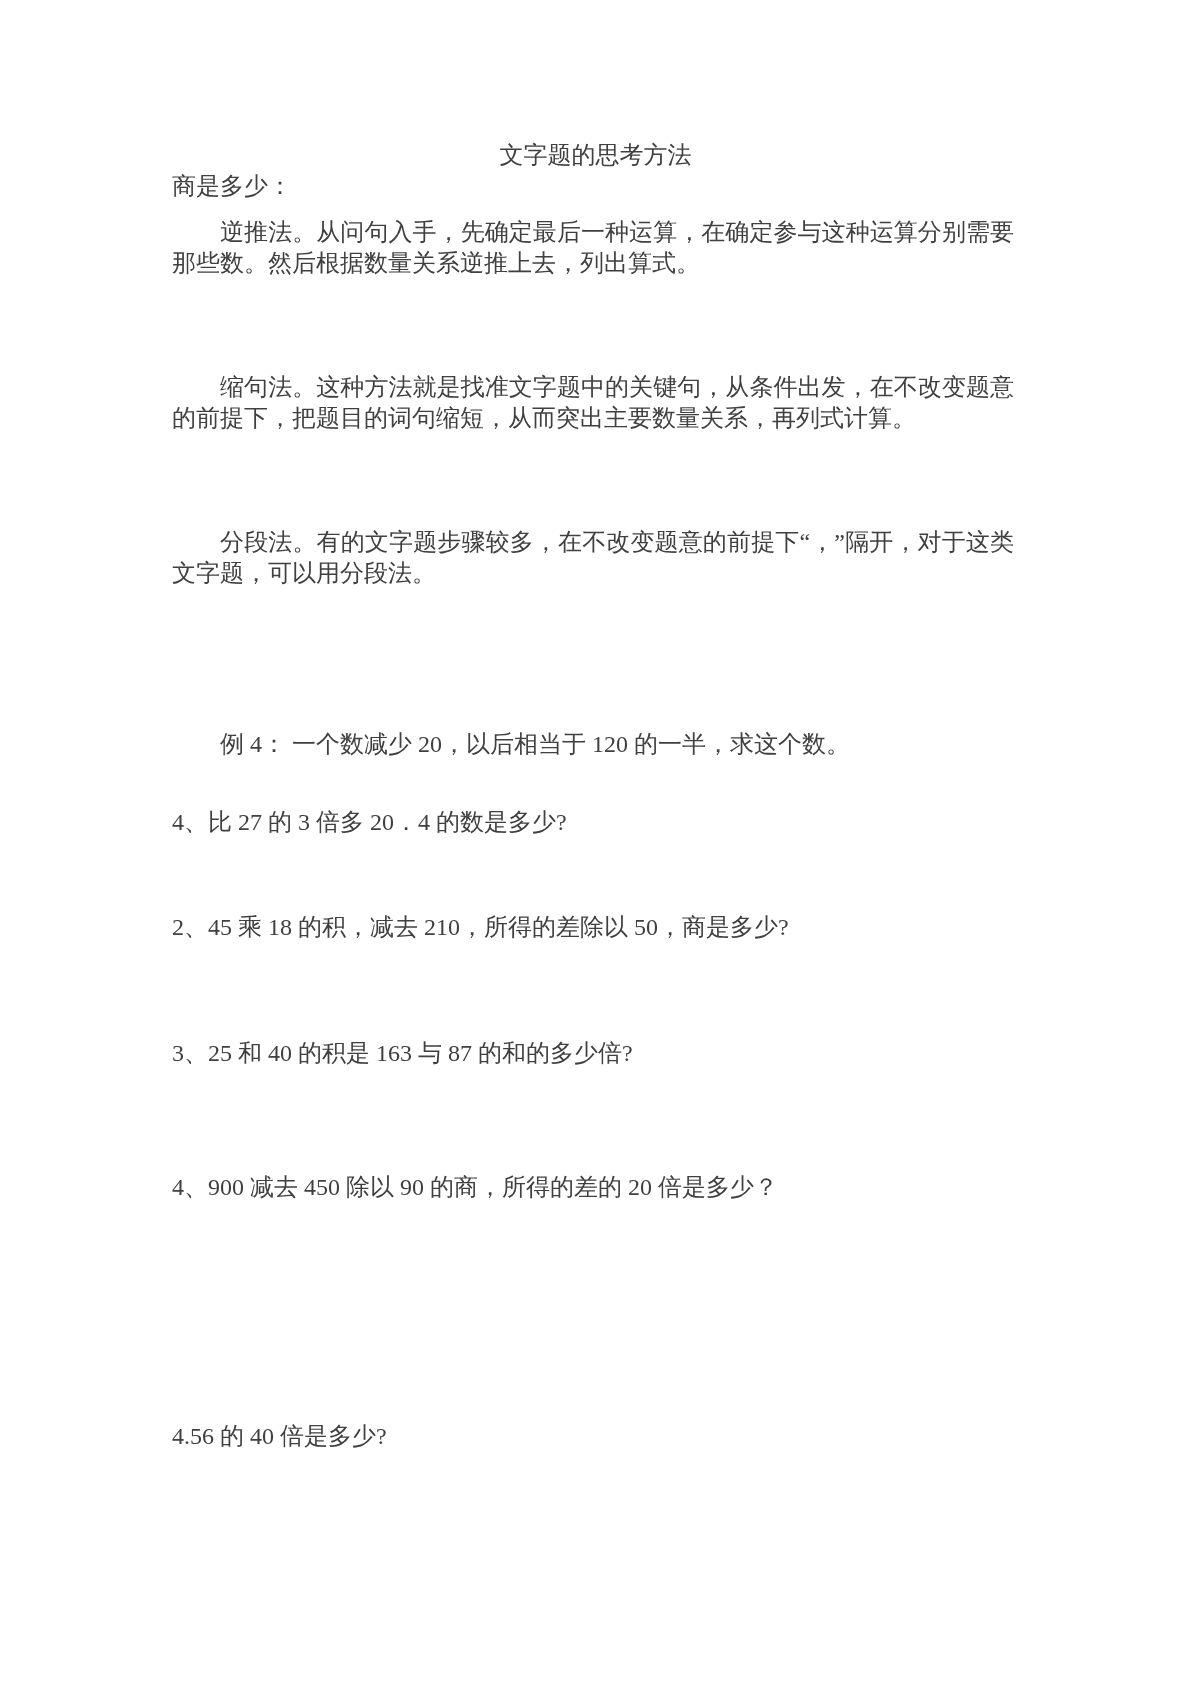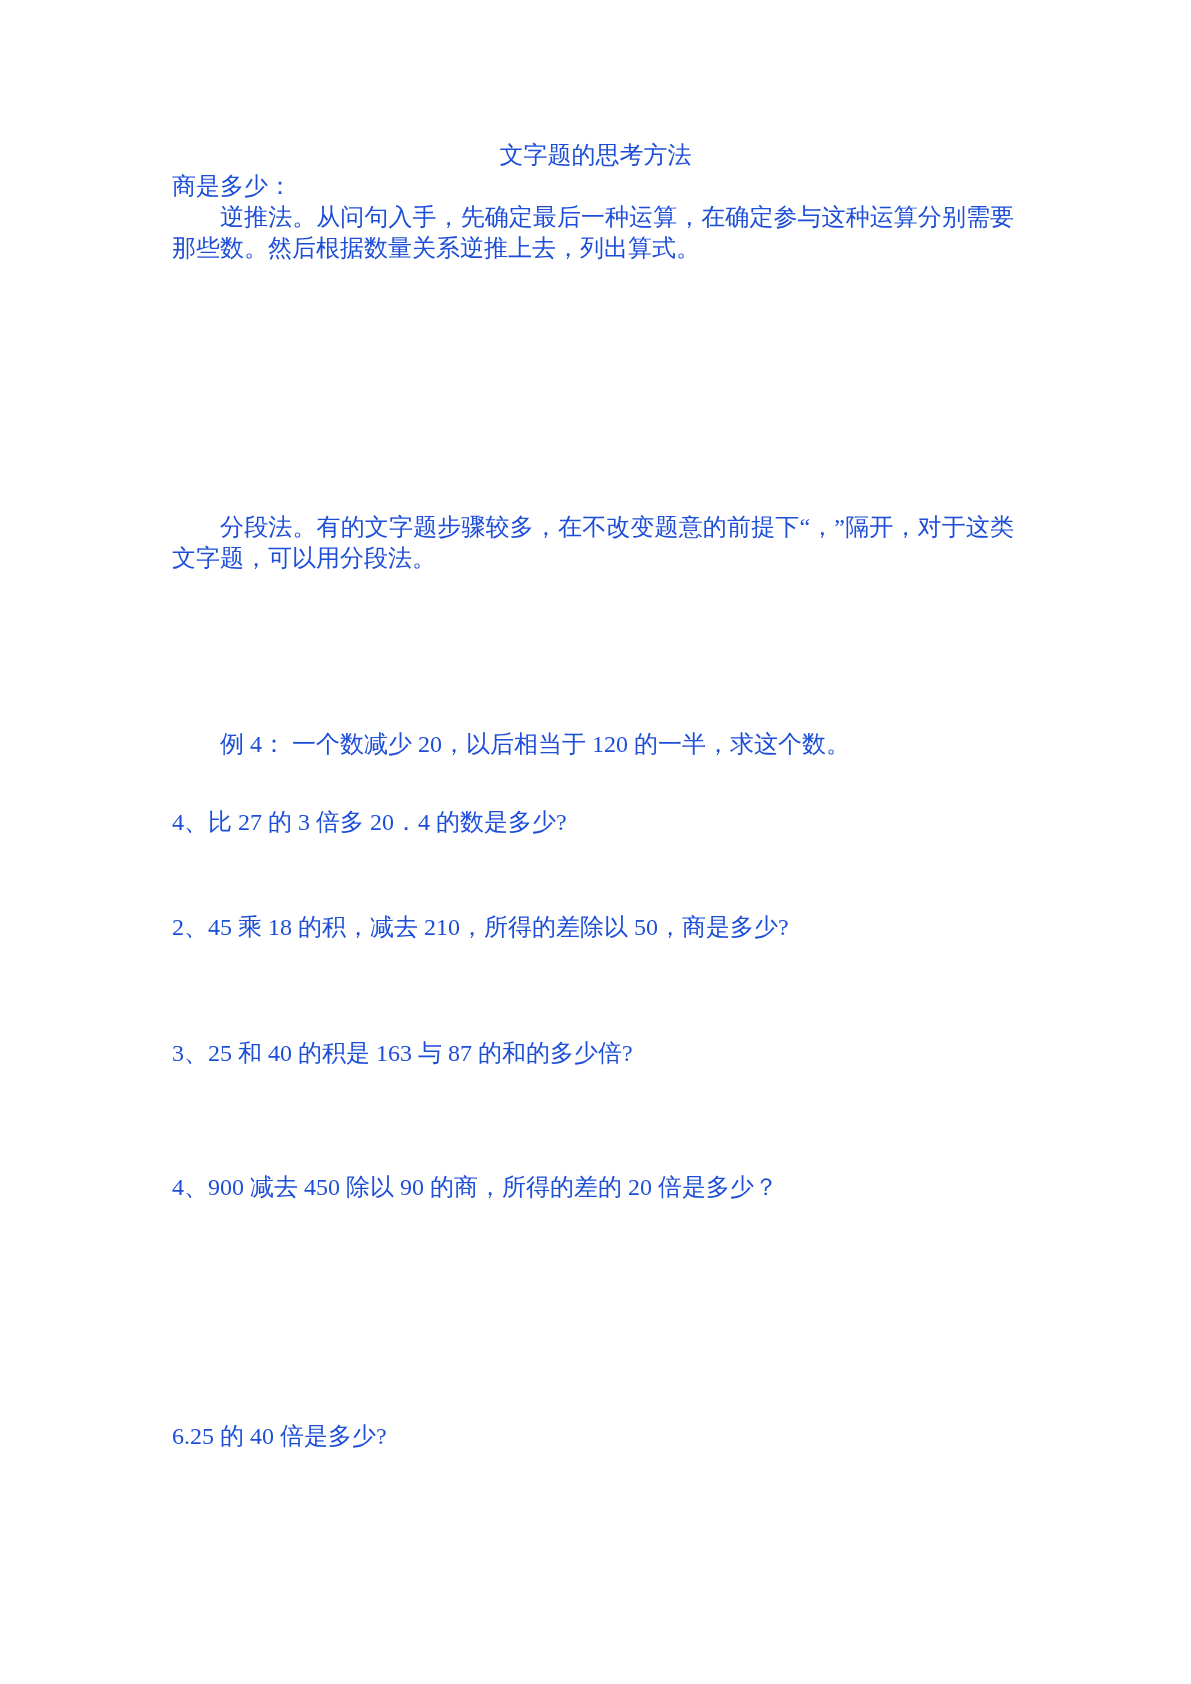--- a/index.html
+++ b/index.html
@@ -1,21 +1,21 @@
 <!DOCTYPE html>
 <html lang="zh"><head>
 <meta charset="utf-8">
 <style>
   html, body { margin: 0; padding: 0; background: #ffffff; }
   .page {
     position: relative;
     width: 1191px;
     height: 1684px;
     background: #ffffff;
-    color: #1d4ed8;
+    color: #404040;
     font-family: "Liberation Serif", "DejaVu Serif", serif;
     font-size: 24px;
     line-height: 31px;
     overflow: hidden;
   }
   .block {
     position: absolute;
     left: 172px;
     width: 842px;
   }
@@ -24,43 +24,44 @@
     left: 0;
     top: 140px;
     width: 100%;
     margin: 0;
     text-align: center;
     font-size: 24px;
     font-weight: normal;
     line-height: 31px;
   }
   .intro   { top: 171px; }
-  .para    { text-align: justify; text-indent: 2em; }
+  .para    { text-align: justify; text-indent: 2em; margin-top: 15px; }
   .example { padding-left: 2em; box-sizing: border-box; }
 </style>
 </head>
 <body>
 
 <div class="page">
 
   <h1 class="doc-title">文字题的思考方法</h1>
 
   <div class="block intro">商是多少：</div>
 
   <div class="block para" style="top:202px">逆推法。从问句入手，先确定最后一种运算，在确定参与这种运算分别需要那些数。然后根据数量关系逆推上去，列出算式。</div>
 
+  <div class="block para" style="top:357px">缩句法。这种方法就是找准文字题中的关键句，从条件出发，在不改变题意的前提下，把题目的词句缩短，从而突出主要数量关系，再列式计算。</div>
 
   <div class="block para" style="top:512px">分段法。有的文字题步骤较多，在不改变题意的前提下“，”隔开，对于这类文字题，可以用分段法。</div>
 
   <div class="block example" style="top:729px">例 4： 一个数减少 20，以后相当于 120 的一半，求这个数。</div>
 
   <div class="block question" style="top:807px">4、比 27 的 3 倍多 20．4 的数是多少?</div>
 
   <div class="block question" style="top:912px">2、45 乘 18 的积，减去 210，所得的差除以 50，商是多少?</div>
 
   <div class="block question" style="top:1038px">3、25 和 40 的积是 163 与 87 的和的多少倍?</div>
 
   <div class="block question" style="top:1172px">4、900 减去 450 除以 90 的商，所得的差的 20 倍是多少？</div>
 
 
-  <div class="block question" style="top:1421px">6.25 的 40 倍是多少?</div>
+  <div class="block question" style="top:1421px">4.56 的 40 倍是多少?</div>
 
 </div>
 
 </body></html>

